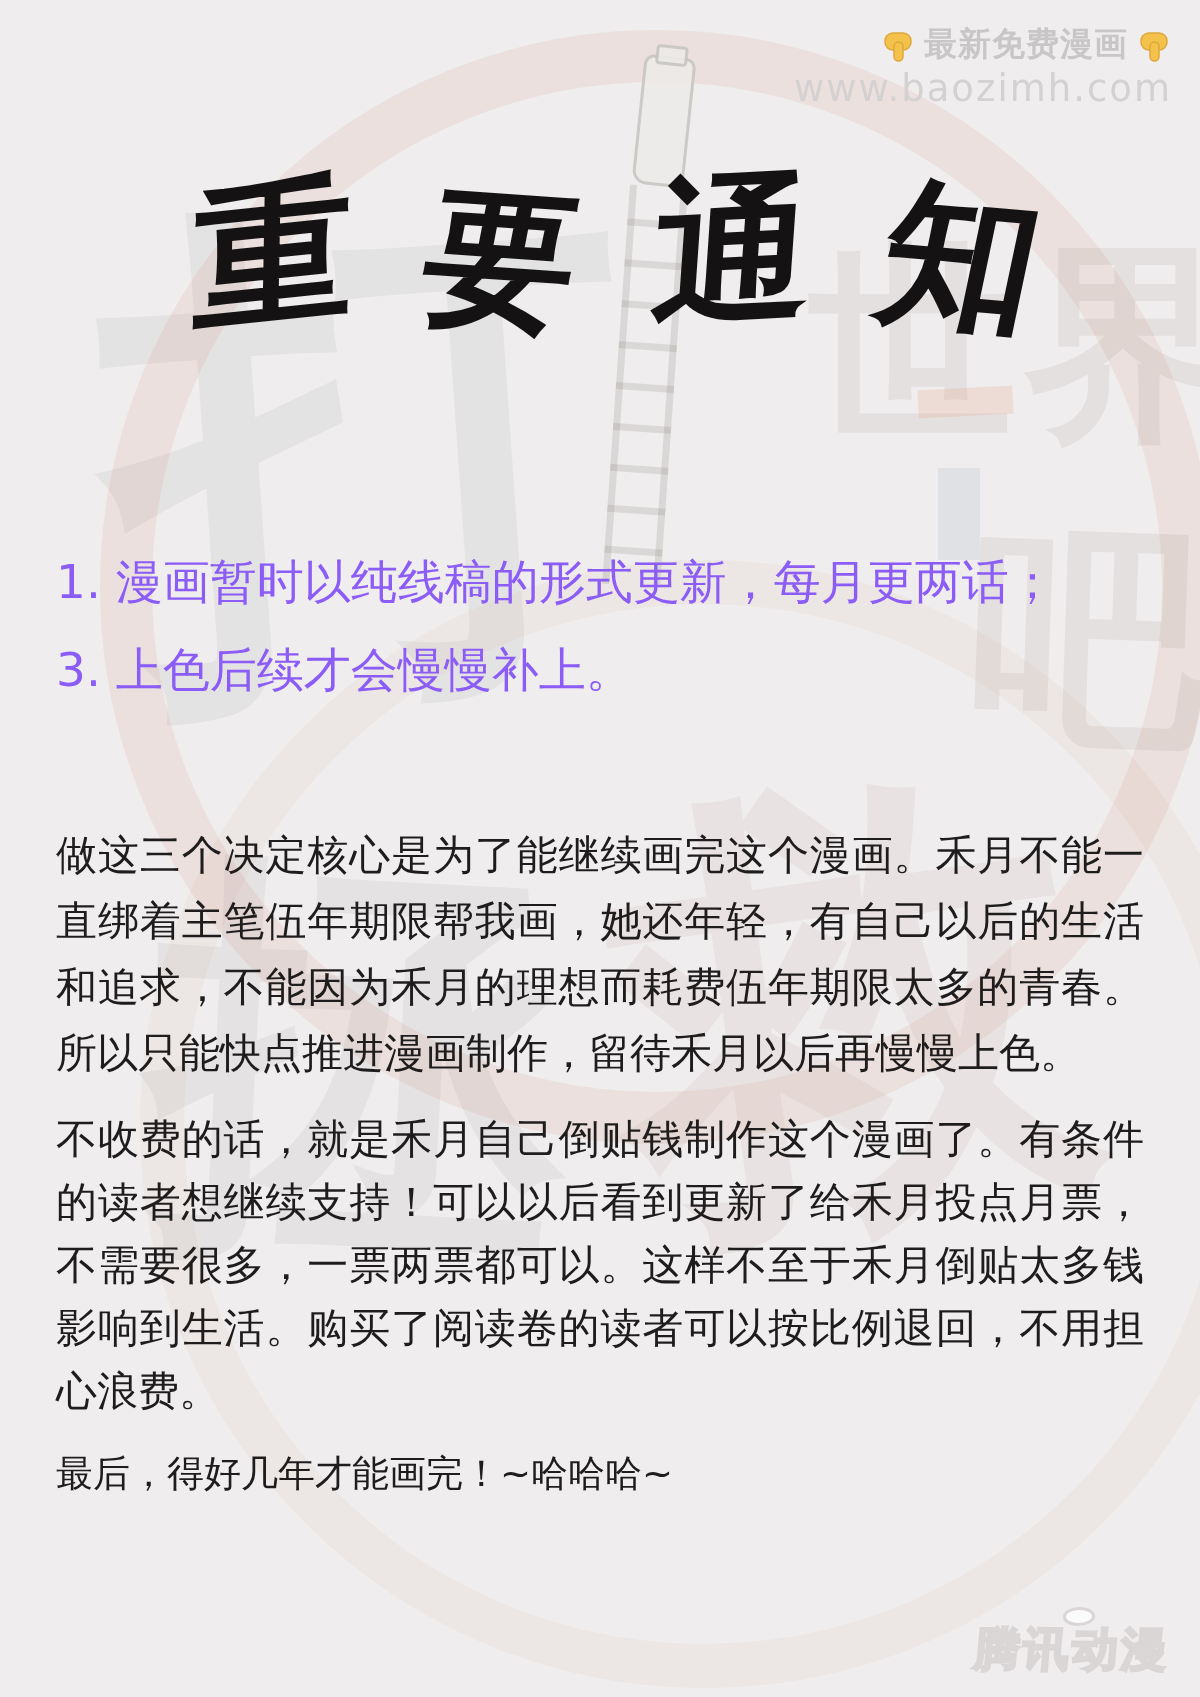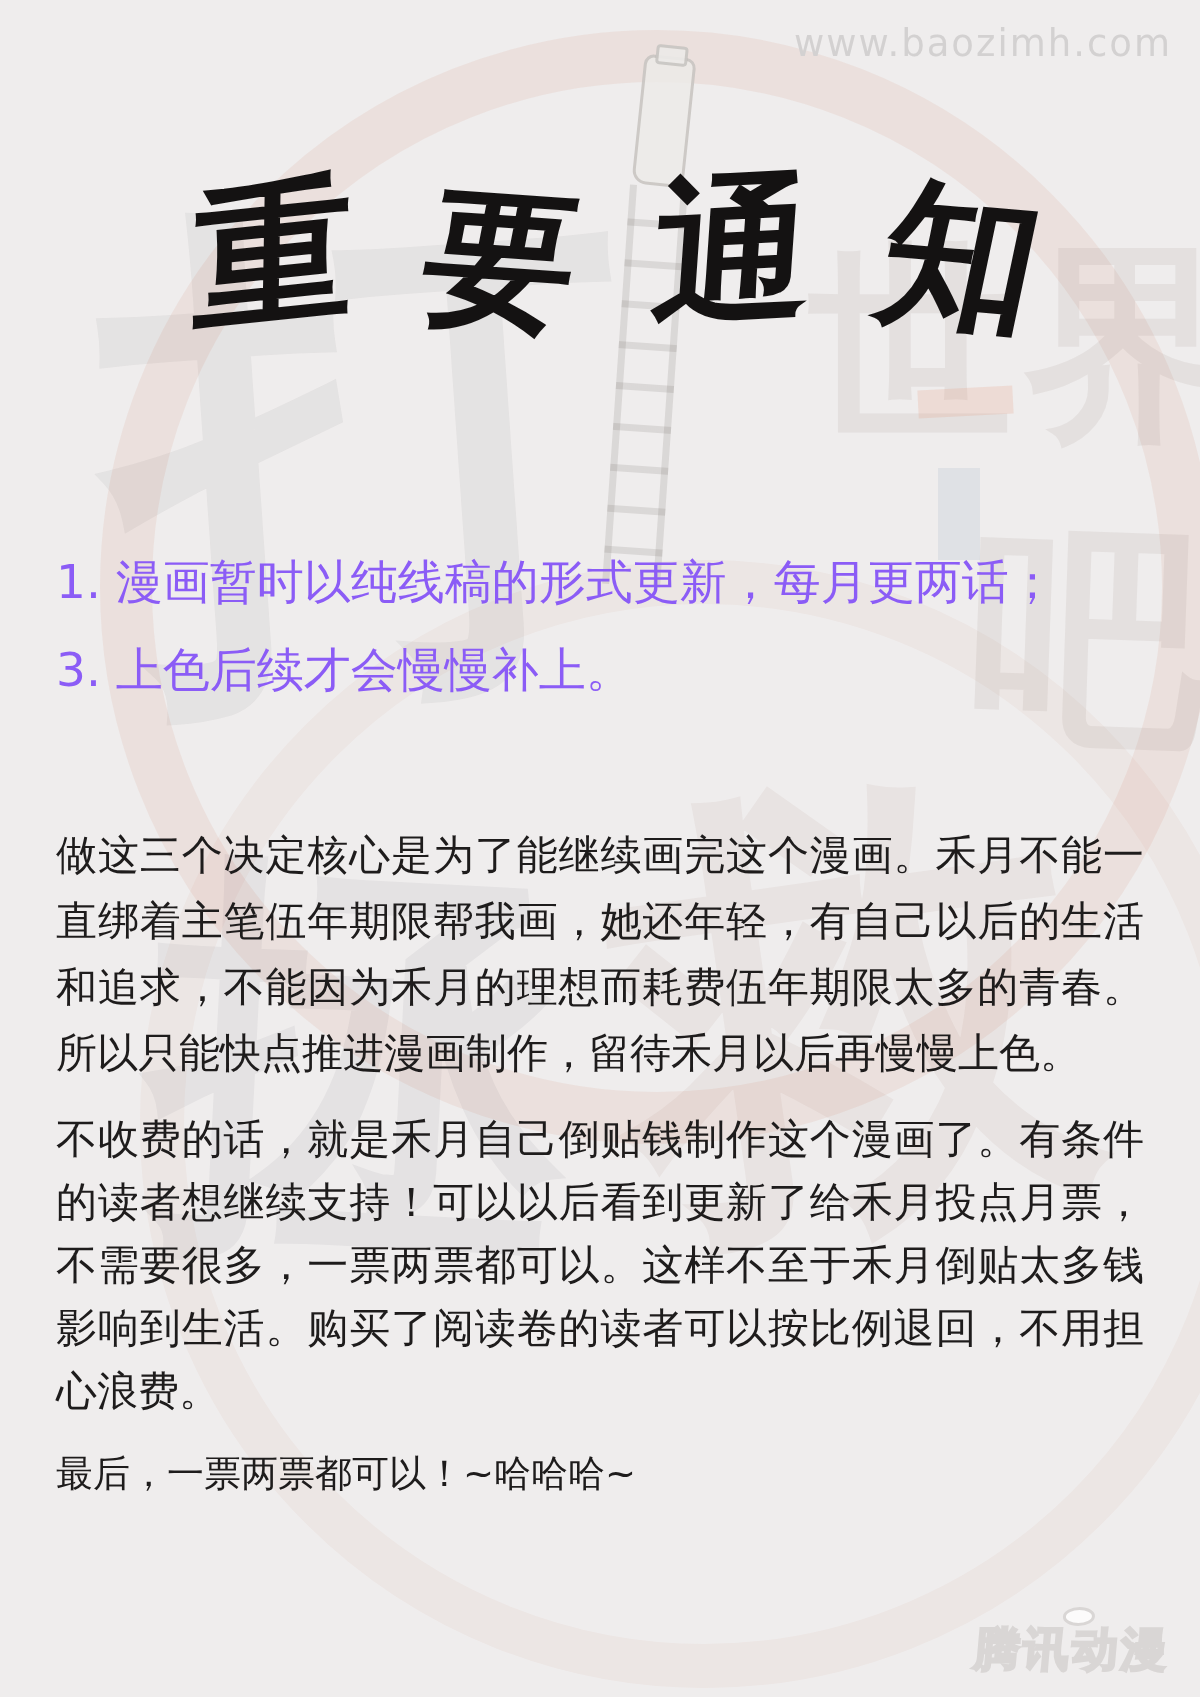--- a/index.html
+++ b/index.html
@@ -83,35 +83,54 @@
     <div class="wm-char wm-jiu">救</div>
     <div class="wm-bottle"></div>
     <div class="wm-ladder"></div>
     <div class="wm-rect wm-pink"></div>
     <div class="wm-rect wm-blue"></div>
   </div>
 
   <div class="content">
 
     <div class="promo">
+      <div class="promo-line1">
+        <span class="hand-icon">
+          <svg viewBox="0 0 36 36" width="36" height="36">
+            <g fill="#f3c24a" stroke="#dfa83e" stroke-width="1.5">
+              <rect x="5" y="6" width="26" height="17" rx="8"></rect>
+              <rect x="14" y="15" width="9" height="19" rx="4.5"></rect>
+            </g>
+          </svg>
+        </span>
+        <span>最新免费漫画</span>
+        <span class="hand-icon">
+          <svg viewBox="0 0 36 36" width="36" height="36">
+            <g fill="#f3c24a" stroke="#dfa83e" stroke-width="1.5">
+              <rect x="5" y="6" width="26" height="17" rx="8"></rect>
+              <rect x="14" y="15" width="9" height="19" rx="4.5"></rect>
+            </g>
+          </svg>
+        </span>
+      </div>
       <div class="promo-line2">www.baozimh.com</div>
     </div>
 
     <h1 class="title split-chars"><span class="ch ch-0">重</span><span class="ch ch-1">要</span><span class="ch ch-2">通</span><span class="ch ch-3">知</span></h1>
 
 
     <div class="decisions">
       <p class="decision">1. 漫画暂时以纯线稿的形式更新，每月更两话；</p>
       <p class="decision">3. 上色后续才会慢慢补上。</p>
     </div>
 
     <p class="para body2">不收费的话，就是禾月自己倒贴钱制作这个漫画了。有条件的读者想继续支持！可以以后看到更新了给禾月投点月票，不需要很多，一票两票都可以。这样不至于禾月倒贴太多钱影响到生活。购买了阅读卷的读者可以按比例退回，不用担心浪费。</p>
     <p class="para body1">做这三个决定核心是为了能继续画完这个漫画。禾月不能一直绑着主笔伍年期限帮我画，她还年轻，有自己以后的生活和追求，不能因为禾月的理想而耗费伍年期限太多的青春。所以只能快点推进漫画制作，留待禾月以后再慢慢上色。</p>
 
-    <p class="para closing">最后，一票两票都可以！~哈哈哈~</p>
+    <p class="para closing">最后，得好几年才能画完！~哈哈哈~</p>
 
     <div class="logo">
       <span class="logo-cap"></span>
       <span>腾讯动漫</span>
     </div>
 
   </div>
 </div>
 
 </body></html>

